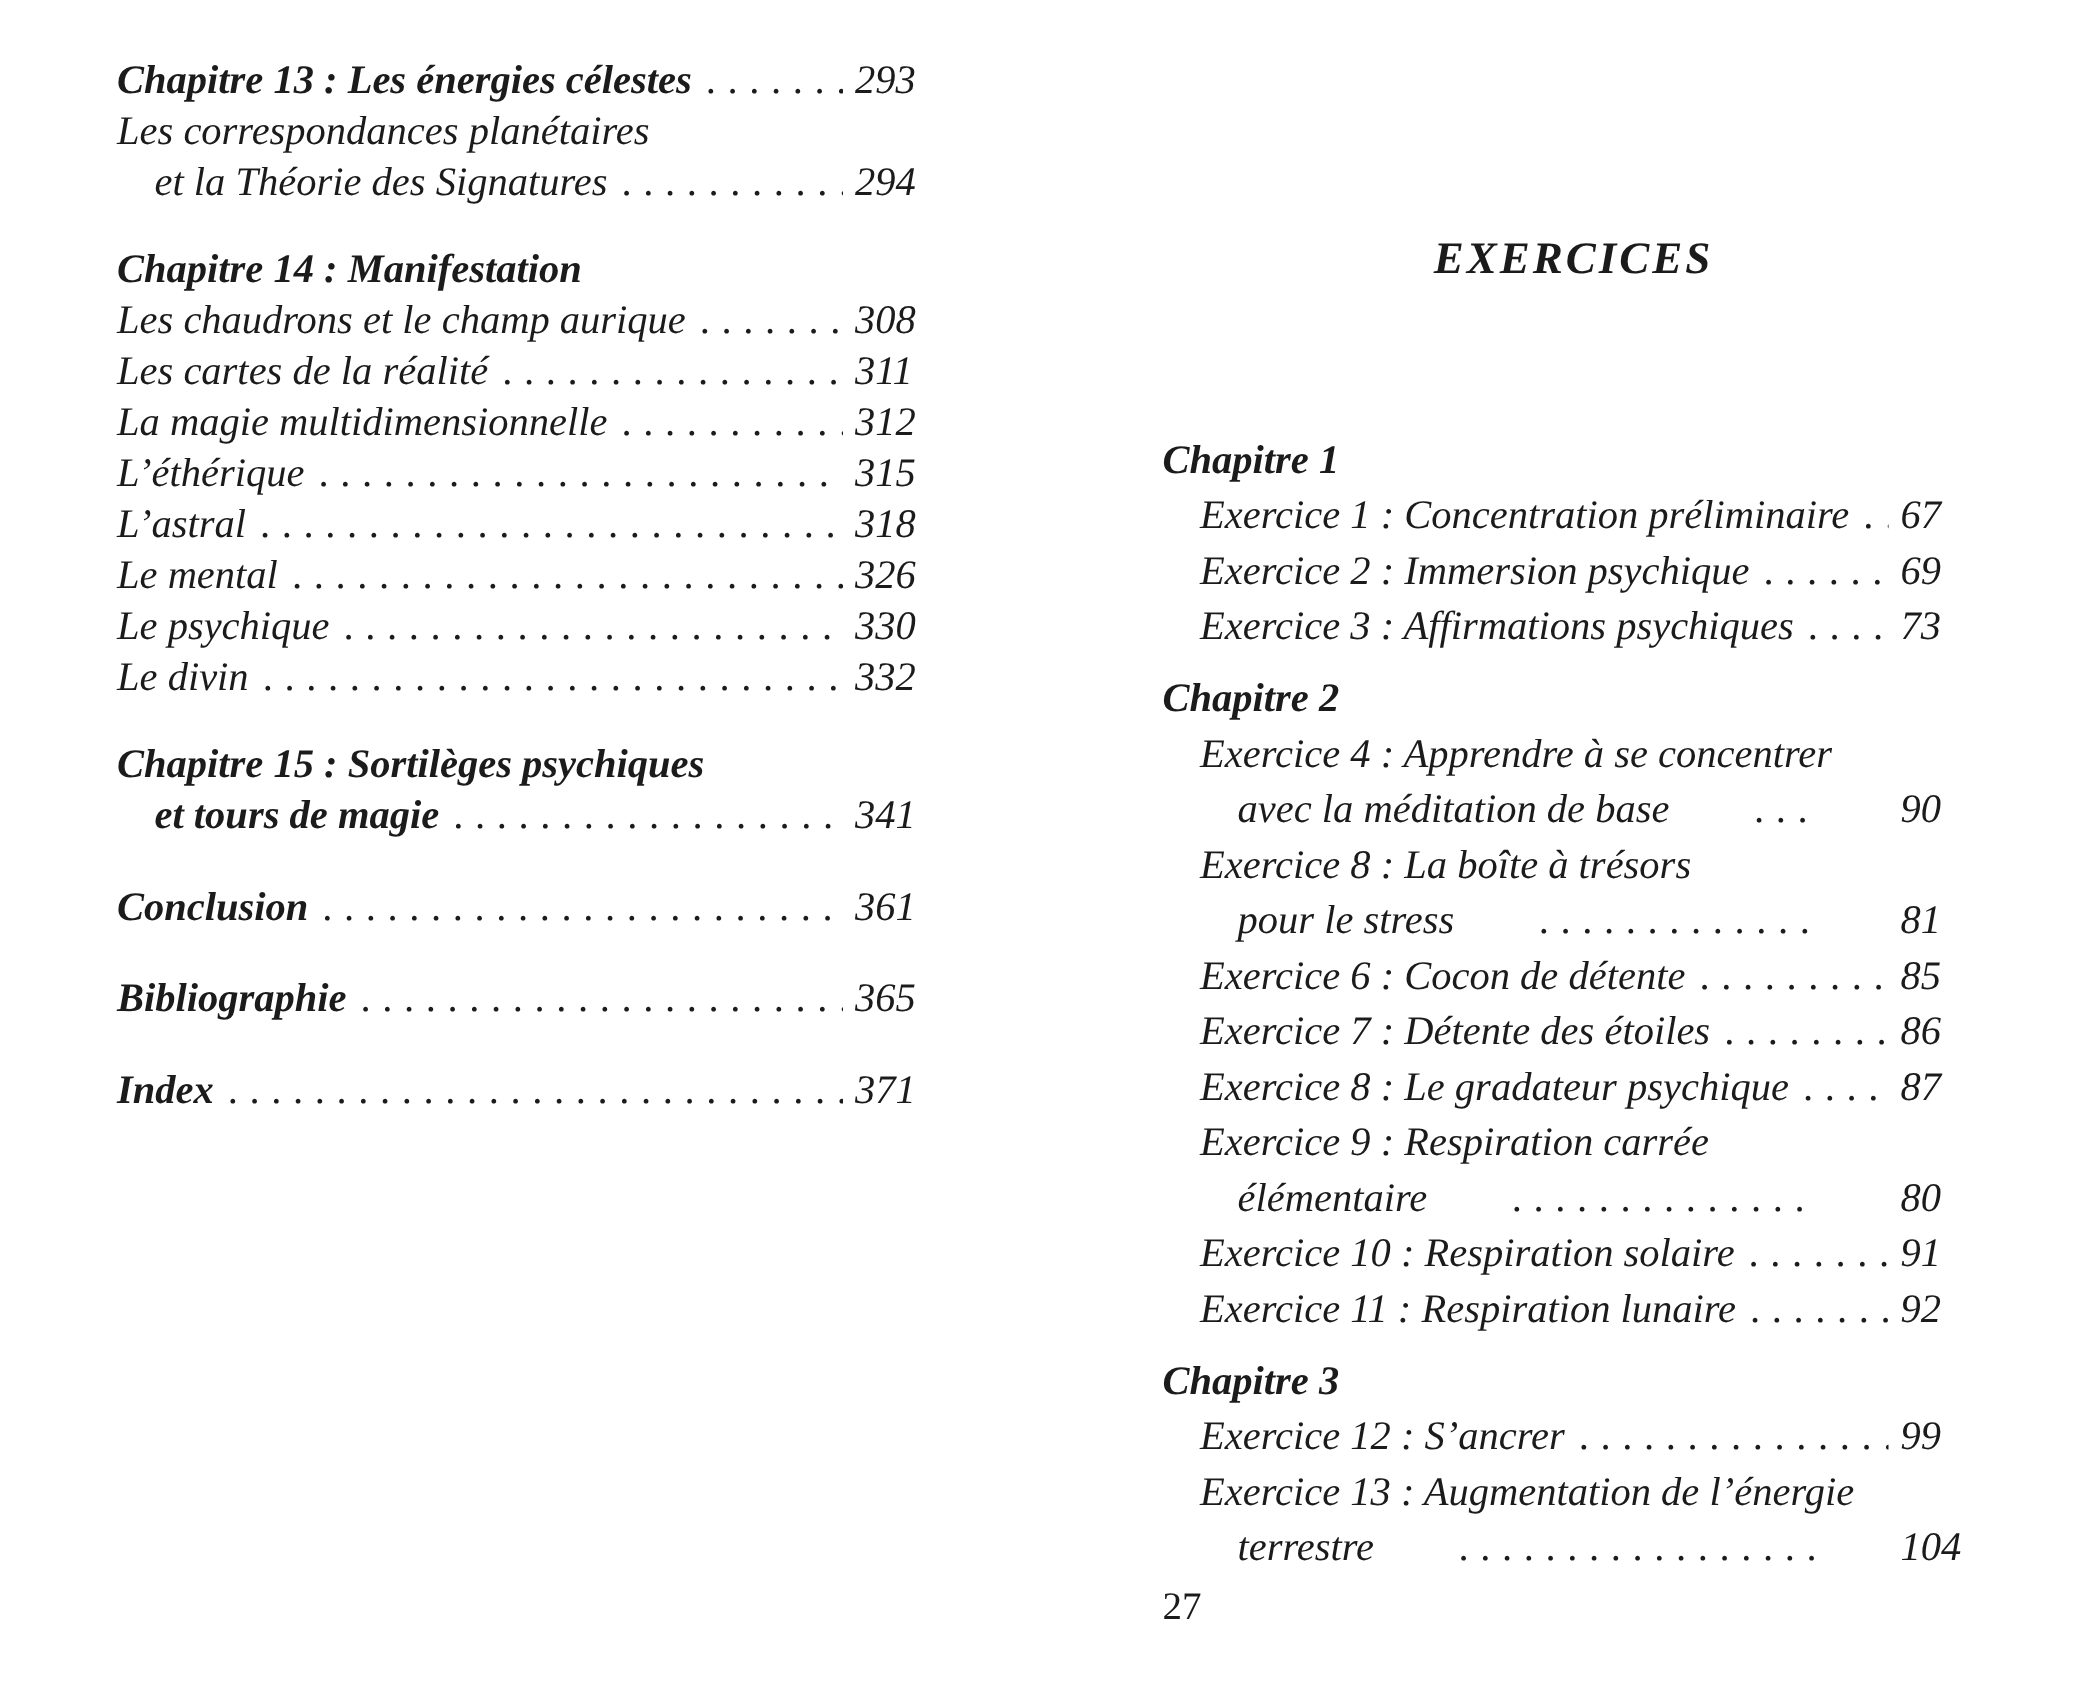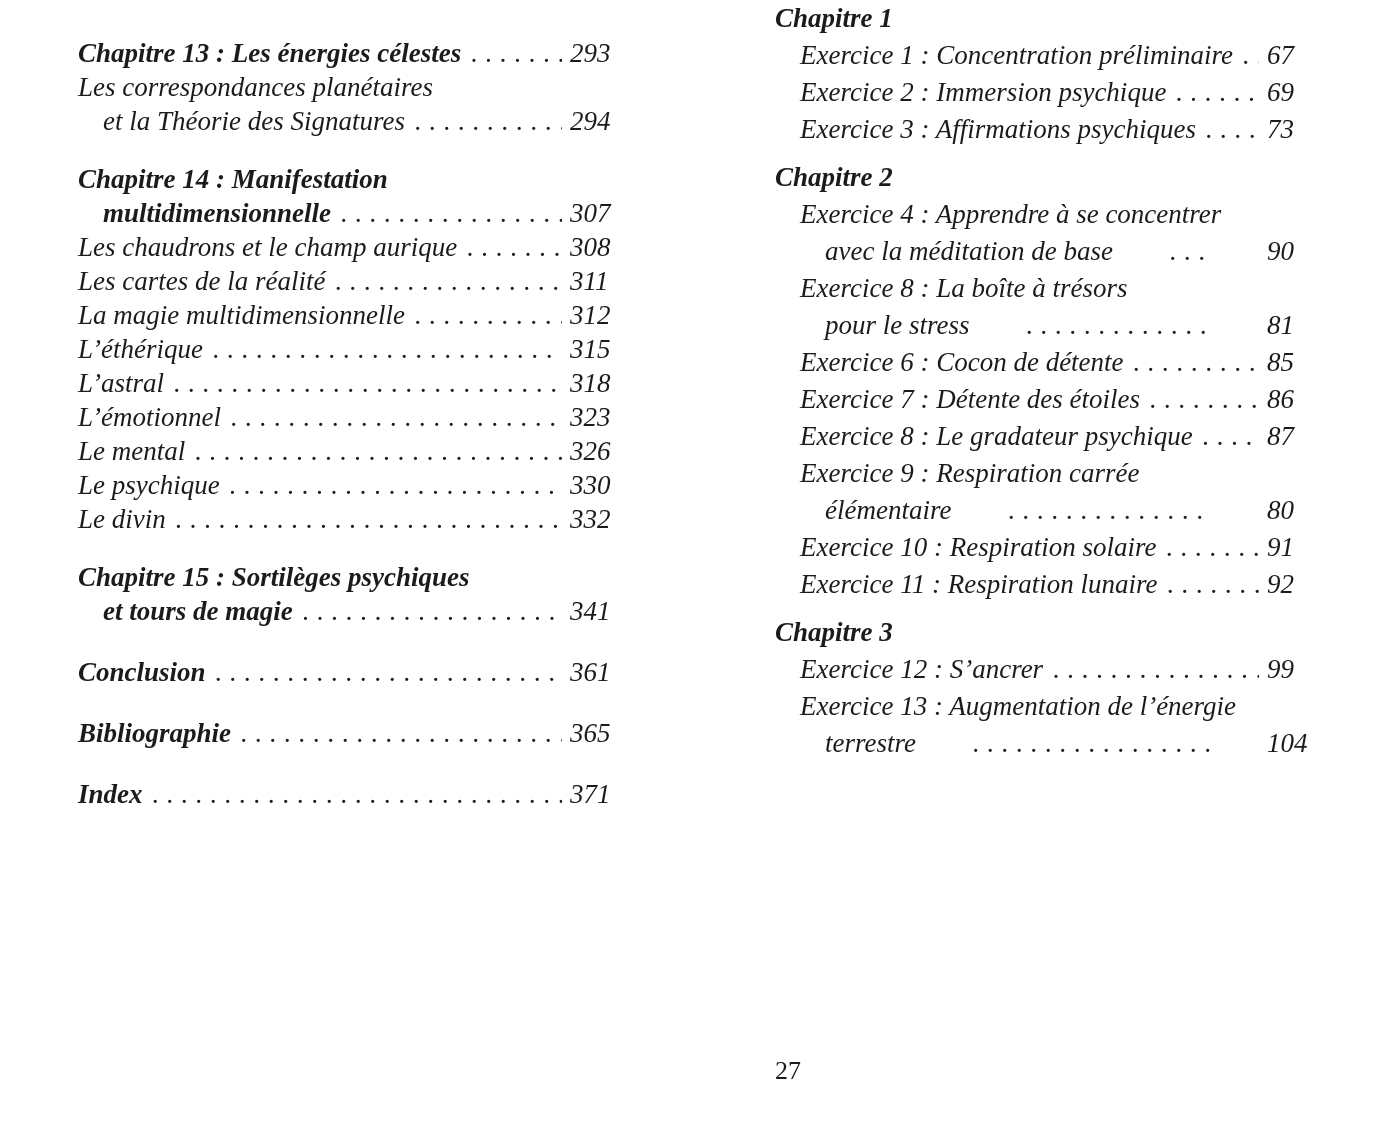--- a/index.html
+++ b/index.html
@@ -79,25 +79,20 @@
         <span class="label">Les correspondances planétaires</span>
       </div>
       <div class="toc-row indent-1">
         <span class="label">et la Théorie des Signatures</span>
         <span class="dots"></span>
         <span class="pg">294</span>
       </div>
       <div class="toc-row bold indent-0 space-sm">
         <span class="label">Chapitre 14 : Manifestation</span>
       </div>
-      <div class="toc-row bold indent-1">
-        <span class="label">multidimensionnelle</span>
-        <span class="dots"></span>
-        <span class="pg">307</span>
-      </div>
       <div class="toc-row indent-0">
         <span class="label">Les chaudrons et le champ aurique</span>
         <span class="dots"></span>
         <span class="pg">308</span>
       </div>
       <div class="toc-row indent-0">
         <span class="label">Les cartes de la réalité</span>
         <span class="dots"></span>
         <span class="pg">311</span>
       </div>
@@ -108,25 +103,20 @@
       </div>
       <div class="toc-row indent-0">
         <span class="label">L’éthérique</span>
         <span class="dots"></span>
         <span class="pg">315</span>
       </div>
       <div class="toc-row indent-0">
         <span class="label">L’astral</span>
         <span class="dots"></span>
         <span class="pg">318</span>
-      </div>
-      <div class="toc-row indent-0">
-        <span class="label">L’émotionnel</span>
-        <span class="dots"></span>
-        <span class="pg">323</span>
       </div>
       <div class="toc-row indent-0">
         <span class="label">Le mental</span>
         <span class="dots"></span>
         <span class="pg">326</span>
       </div>
       <div class="toc-row indent-0">
         <span class="label">Le psychique</span>
         <span class="dots"></span>
         <span class="pg">330</span>
@@ -154,20 +144,21 @@
         <span class="dots"></span>
         <span class="pg">365</span>
       </div>
       <div class="toc-row bold indent-0 space-lg">
         <span class="label">Index</span>
         <span class="dots"></span>
         <span class="pg">371</span>
       </div>
     </div>
   <div class="col col-right">
+    <div class="section-heading">EXERCICES</div>
     <div id="rightRows">
         <div class="toc-row bold indent-0">
           <span class="label">Chapitre 1</span>
         </div>
         <div class="toc-row indent-1">
           <span class="label">Exercice 1 : Concentration préliminaire</span>
           <span class="dots"></span>
           <span class="pg">67</span>
         </div>
         <div class="toc-row indent-1">

